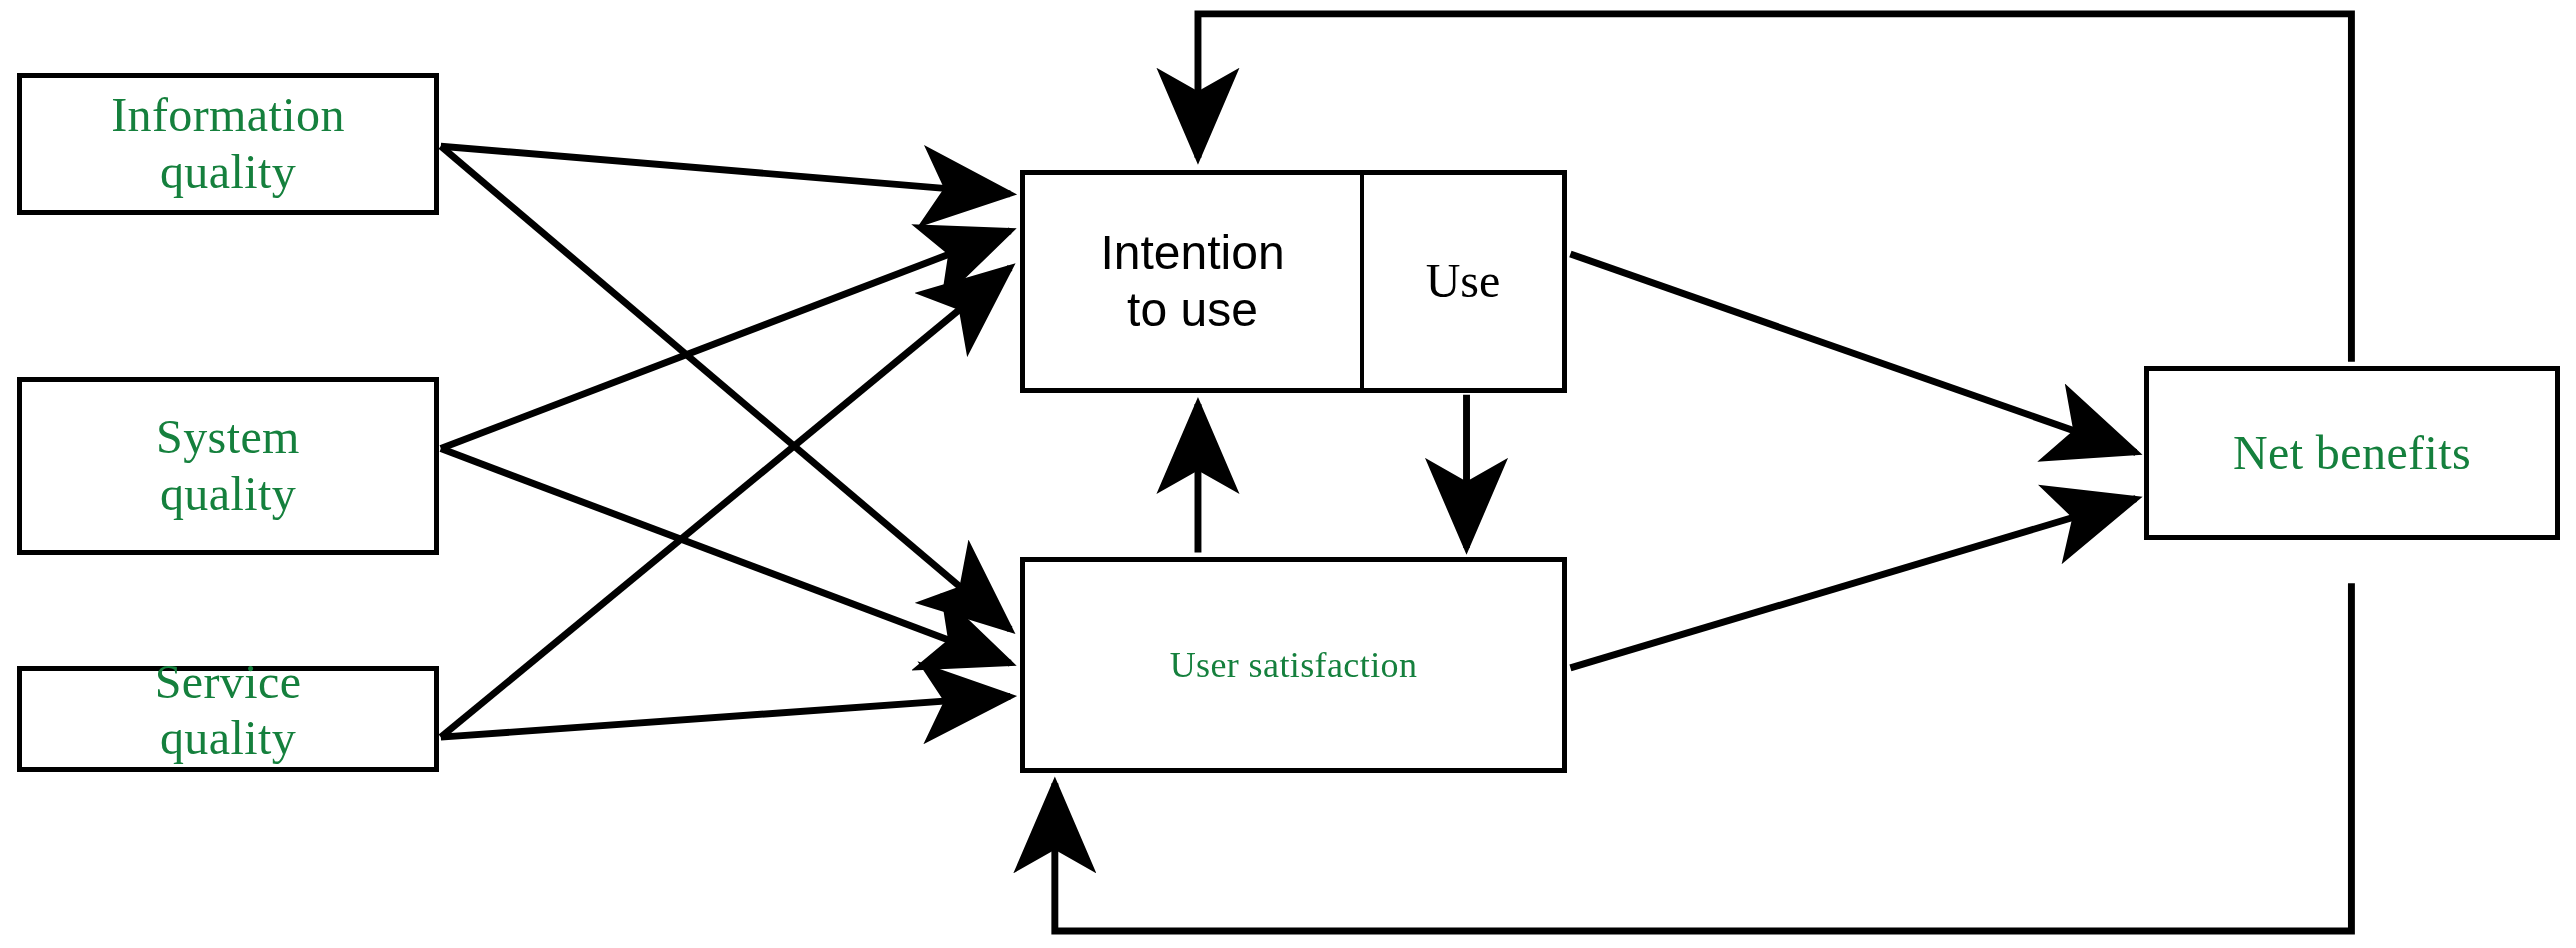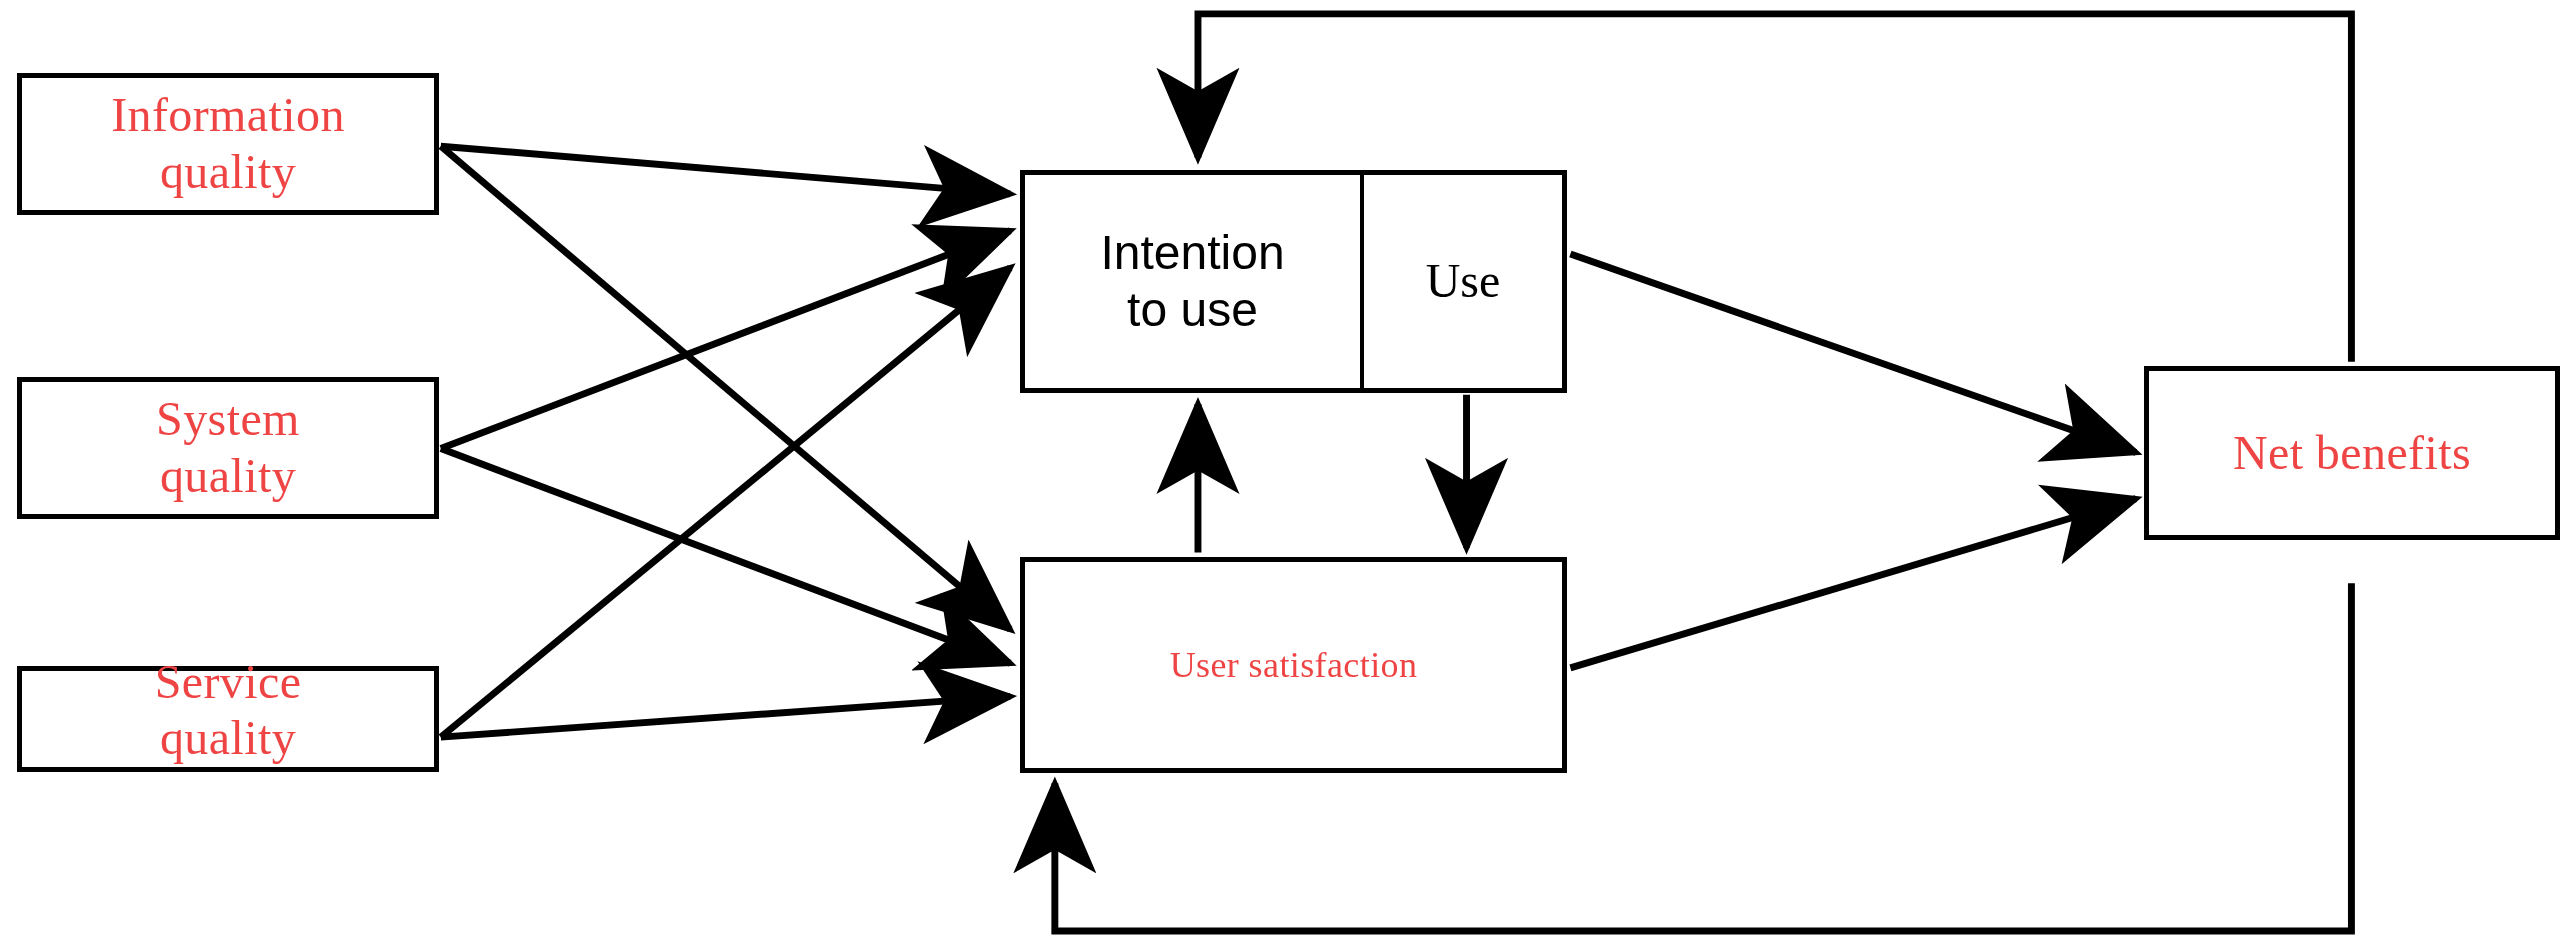--- a/index.html
+++ b/index.html
@@ -27,37 +27,37 @@
   }
   .node-box {
     position: absolute;
     box-sizing: border-box;
     background: #ffffff;
     border: 5.4px solid #000000;
     display: flex;
     align-items: center;
     justify-content: center;
     text-align: center;
-    color: #ef4444;
+    color: #15803d;
     font-family: "Liberation Serif", "DejaVu Serif", serif;
     font-size: 48px;
     line-height: 1.18;
     letter-spacing: 0.4px;
   }
   .node-label {
     display: block;
     white-space: pre-line;
     padding: 0 7.7px;
   }
   
   #box-information-quality {
     left: 17px;  top: 73px;  width: 422px; height: 142px;
   }
   #box-system-quality {
-    left: 17px;  top: 377px; width: 422px; height: 142px;
+    left: 17px;  top: 377px; width: 422px; height: 178px;
   }
   #box-service-quality {
     left: 17px;  top: 666px; width: 422px; height: 106px; align-items: flex-end;
   }
   
   #box-intention-use-group {
     position: absolute;
     left: 1020px; top: 170px; width: 547px; height: 223px;
     box-sizing: border-box;
     border: 5.4px solid #000000;

